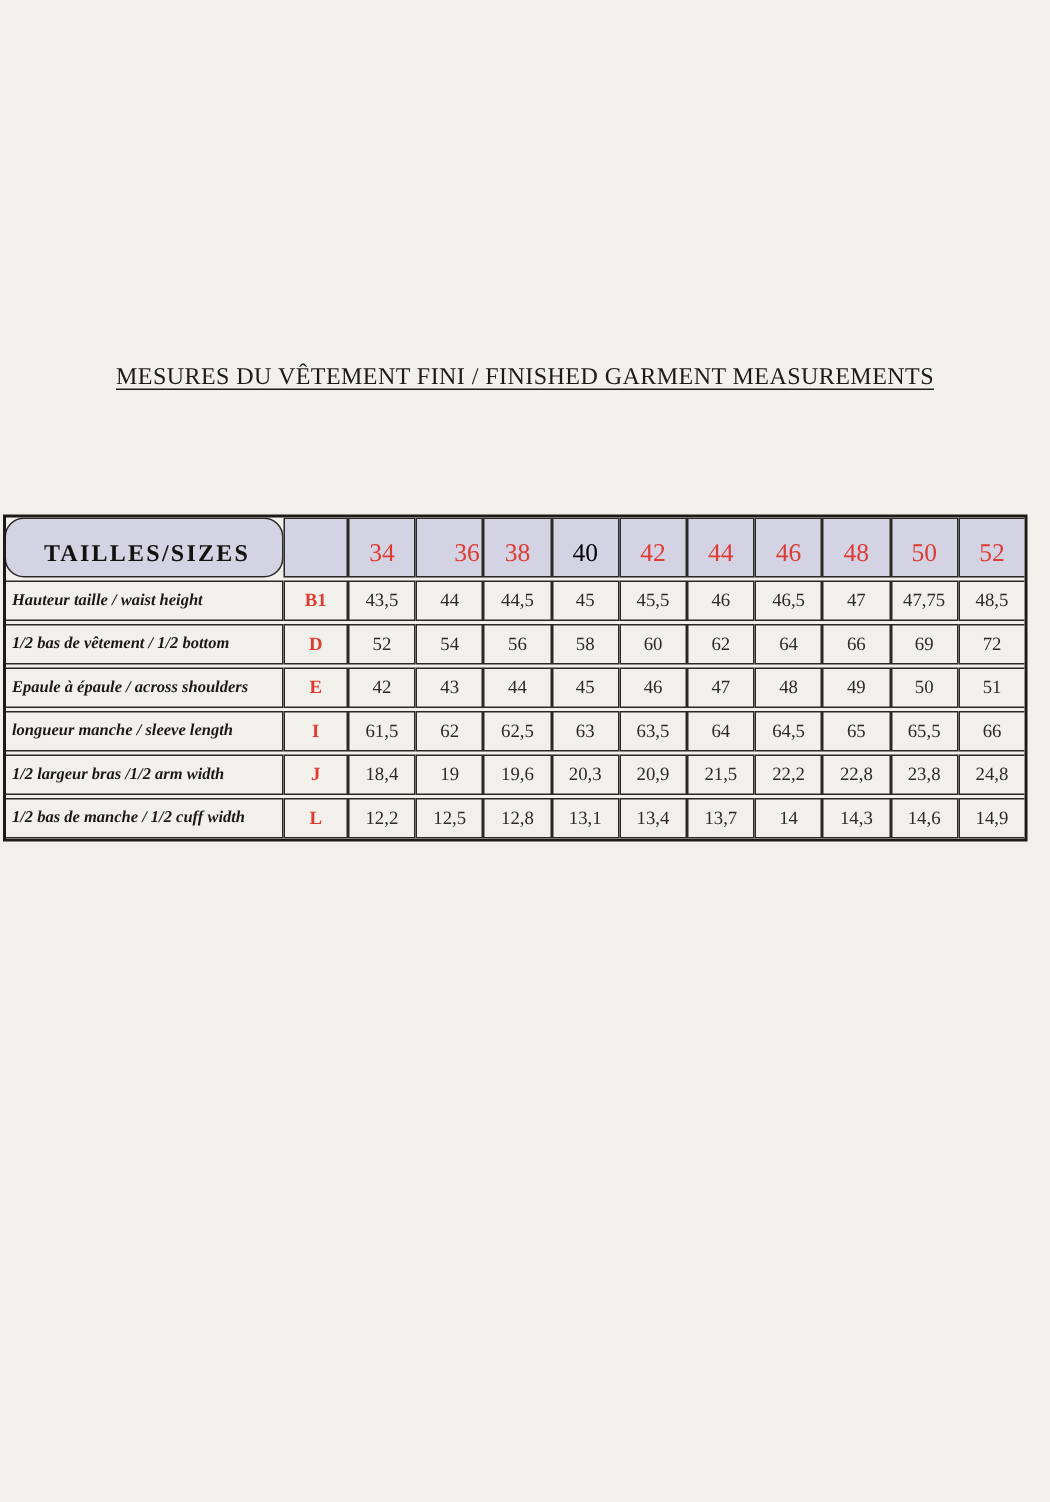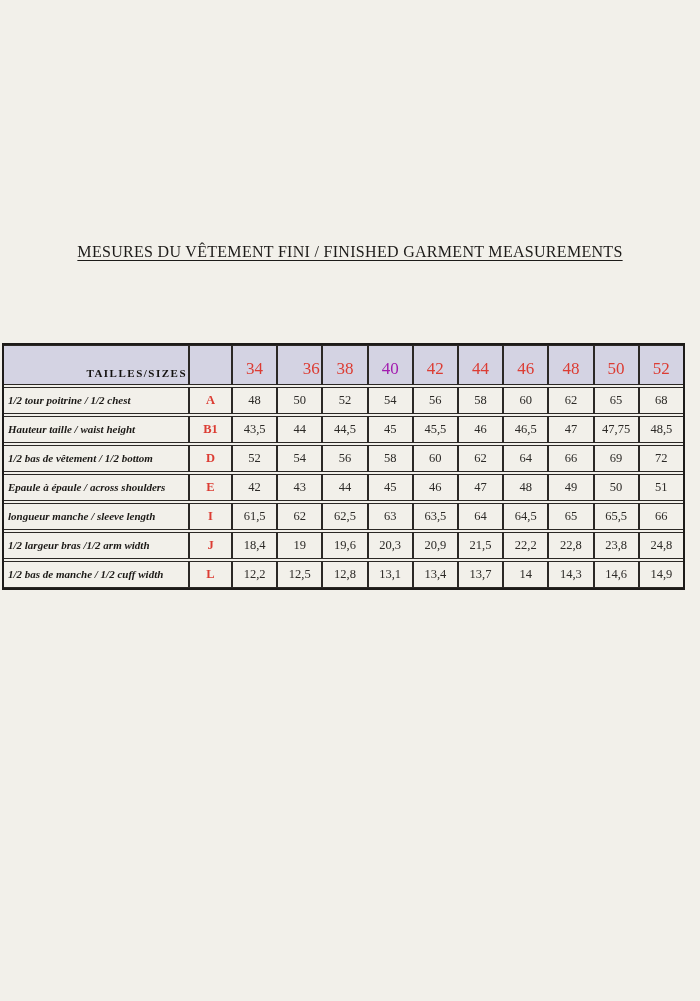--- a/index.html
+++ b/index.html
@@ -57,26 +57,27 @@
   col.c-label { width: 186px; }
   col.c-code  { width: 43px;  }
   
   tr.head-row th {
     background: #d4d3e3;
     height: 40px;
     vertical-align: bottom;
     padding-bottom: 5px;
   }
   th.label-head {
-    text-align: right;
+    text-align: center;
     padding-left: 5px;
-    font-size: 11px;
+    font-size: 16px;
     font-weight: bold;
     letter-spacing: 1.5px;
     color: #14120f;
+    border-radius: 13px;
   }
   th.size-head {
     text-align: center;
     font-weight: normal;
     font-size: 17px;
   }
   
   tr.data-row td {
     background: #f2f0ea;
     height: 27px;
@@ -127,45 +128,31 @@
           <col>
         </colgroup>
       <thead>
         <tr class="head-row">
           <th class="label-head">TAILLES/SIZES</th>
           <th class="code-head"></th>
 
         <th class="size-head" style="color: rgb(220, 60, 51);">34</th>
             <th class="size-head" style="color: rgb(220, 60, 51); padding-left: 24px;">36</th>
             <th class="size-head" style="color: rgb(220, 60, 51);">38</th>
-            <th class="size-head" style="color: #a21caf;">40</th>
+            <th class="size-head" style="color: #000000;">40</th>
             <th class="size-head" style="color: rgb(220, 60, 51);">42</th>
             <th class="size-head" style="color: rgb(220, 60, 51);">44</th>
             <th class="size-head" style="color: rgb(220, 60, 51);">46</th>
             <th class="size-head" style="color: rgb(220, 60, 51);">48</th>
             <th class="size-head" style="color: rgb(220, 60, 51);">50</th>
             <th class="size-head" style="color: rgb(220, 60, 51);">52</th>
           </tr>
       </thead>
       <tbody id="measure-body">
 
-      <tr class="data-row">
-            <td class="row-label">1/2 tour poitrine / 1/2 chest</td>
-            <td class="row-code" style="color: rgb(220, 60, 51);">A</td>
-            <td class="val-cell">48</td>
-            <td class="val-cell">50</td>
-            <td class="val-cell">52</td>
-            <td class="val-cell">54</td>
-            <td class="val-cell">56</td>
-            <td class="val-cell">58</td>
-            <td class="val-cell">60</td>
-            <td class="val-cell">62</td>
-            <td class="val-cell">65</td>
-            <td class="val-cell">68</td>
-          </tr>
           <tr class="data-row">
             <td class="row-label">Hauteur taille / waist height</td>
             <td class="row-code" style="color: rgb(220, 60, 51);">B1</td>
             <td class="val-cell">43,5</td>
             <td class="val-cell">44</td>
             <td class="val-cell">44,5</td>
             <td class="val-cell">45</td>
             <td class="val-cell">45,5</td>
             <td class="val-cell">46</td>
             <td class="val-cell">46,5</td>

